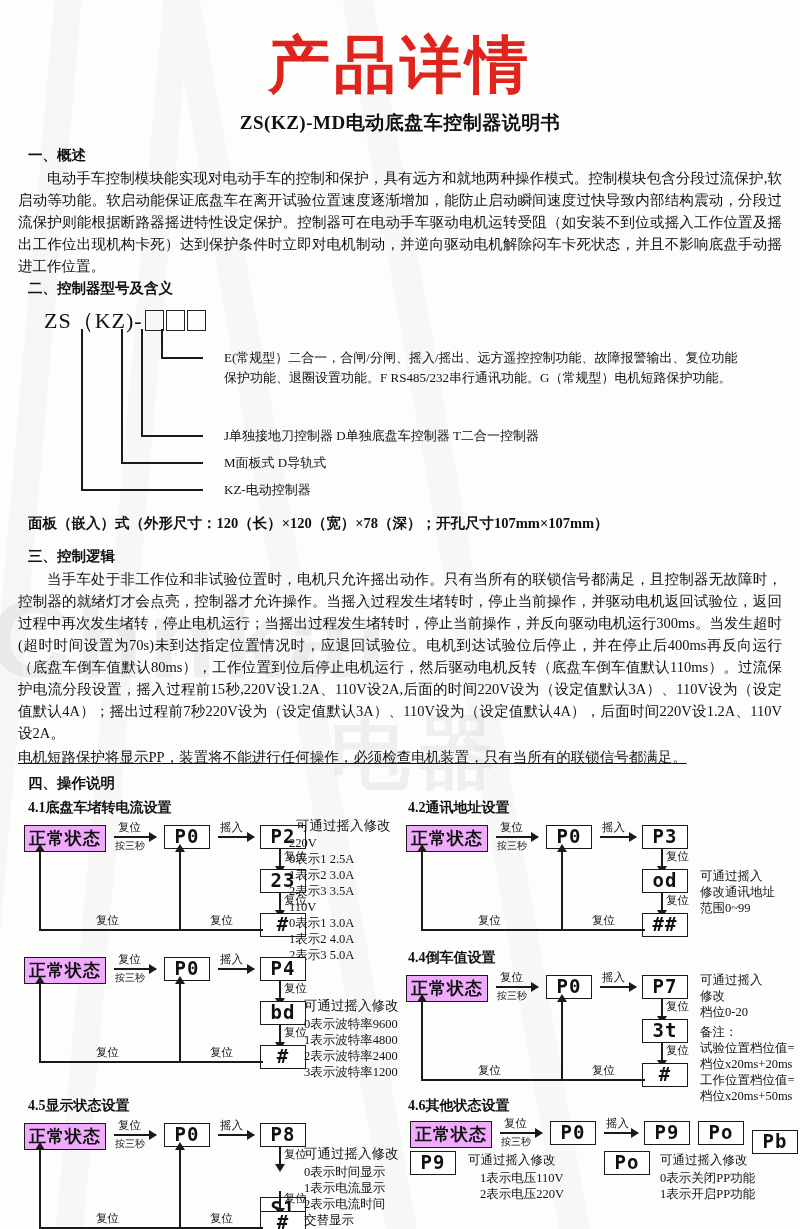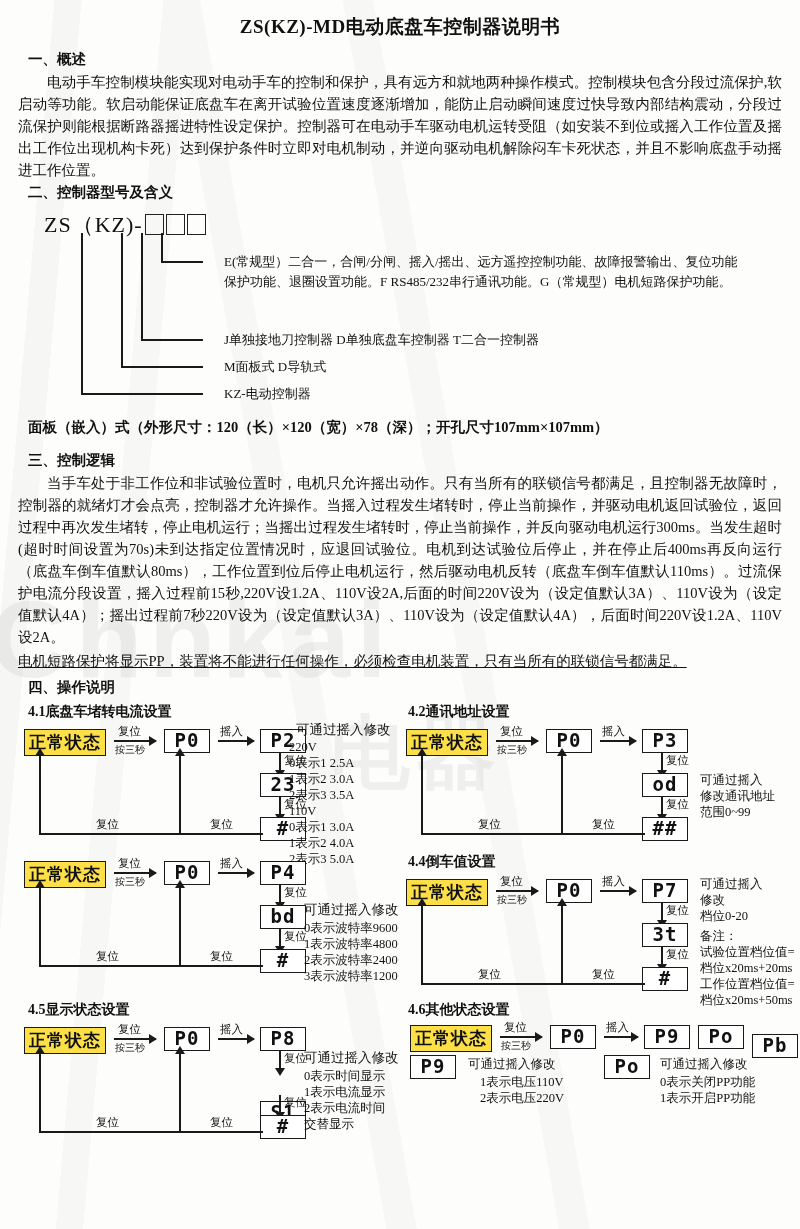--- a/index.html
+++ b/index.html
@@ -109,21 +109,21 @@
   .colL{left:0;width:392px;}
   .colR{left:392px;width:408px;}
 
   
   .flow{position:relative;height:118px;}
   .nstate{
     position:absolute;
     border:1.4px solid #1a1a1a;
     font-size:17px;font-weight:bold;
     padding:1px 4px;
-    background:#fde047;
+    background:#f0abfc;
     font-family:"Liberation Serif",serif;
     letter-spacing:1px;
   }
   .seg{
     position:absolute;
     border:1.4px solid #1a1a1a;
     background:#fff;
     font-family:"DejaVu Sans Mono","Liberation Mono",monospace;
     font-weight:bold;
     font-size:19px;
@@ -166,20 +166,23 @@
 </style>
 </head>
 <body>
 
 <div class="watermark"></div>
 <div class="wm-text" style="left:-10px;top:575px;font-size:110px;">Chnkai</div>
 <div class="wm-text" style="left:330px;top:700px;font-size:80px;">电器</div>
 
 <div class="page">
 
+  <div class="banner">
+    <div class="banner-title">产品详情</div>
+  </div>
 
   <div class="doc">
 
     <div class="doc-title">ZS(KZ)-MD电动底盘车控制器说明书</div>
 
     <div class="sec-head">一、概述</div>
     <p class="body">电动手车控制模块能实现对电动手车的控制和保护，具有远方和就地两种操作模式。控制模块包含分段过流保护,软启动等功能。软启动能保证底盘车在离开试验位置速度逐渐增加，能防止启动瞬间速度过快导致内部结构震动，分段过流保护则能根据断路器摇进特性设定保护。控制器可在电动手车驱动电机运转受阻（如安装不到位或摇入工作位置及摇出工作位出现机构卡死）达到保护条件时立即对电机制动，并逆向驱动电机解除闷车卡死状态，并且不影响底盘手动摇进工作位置。</p>
 
     <div class="sec-head" style="margin-top:2px;">二、控制器型号及含义</div>
 

